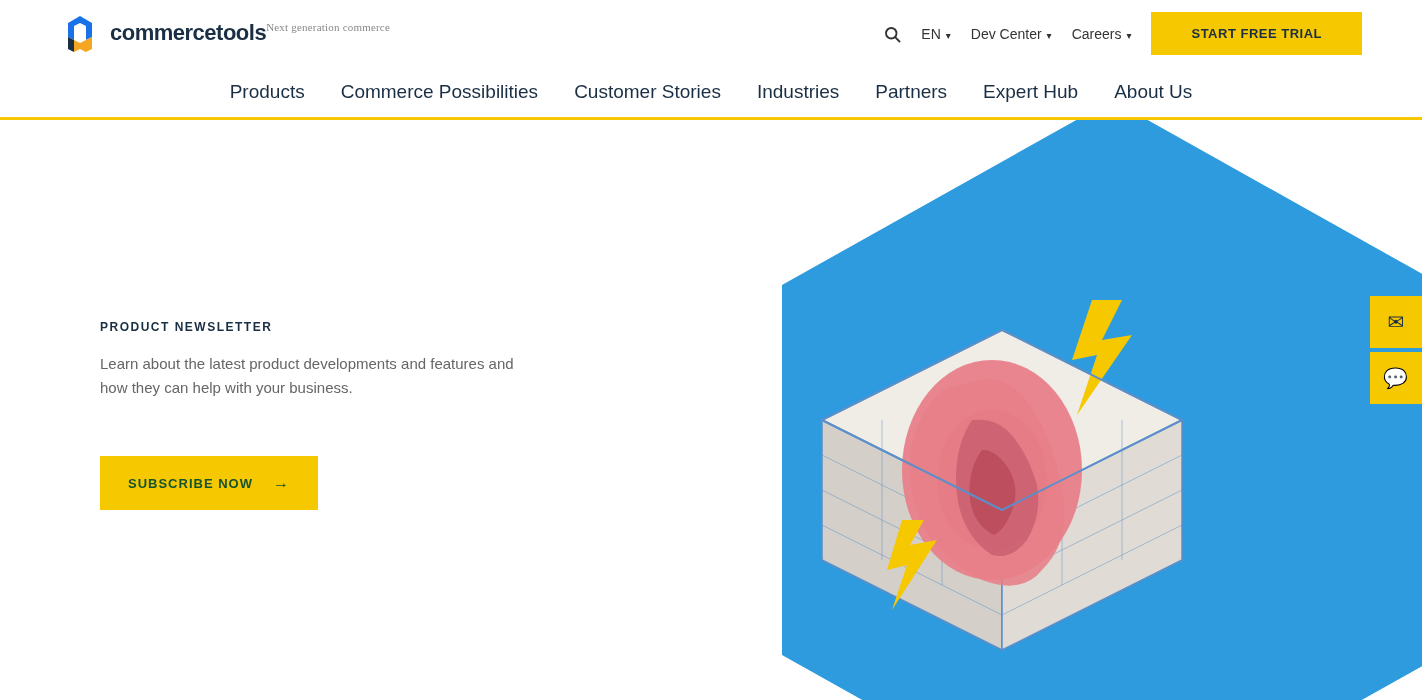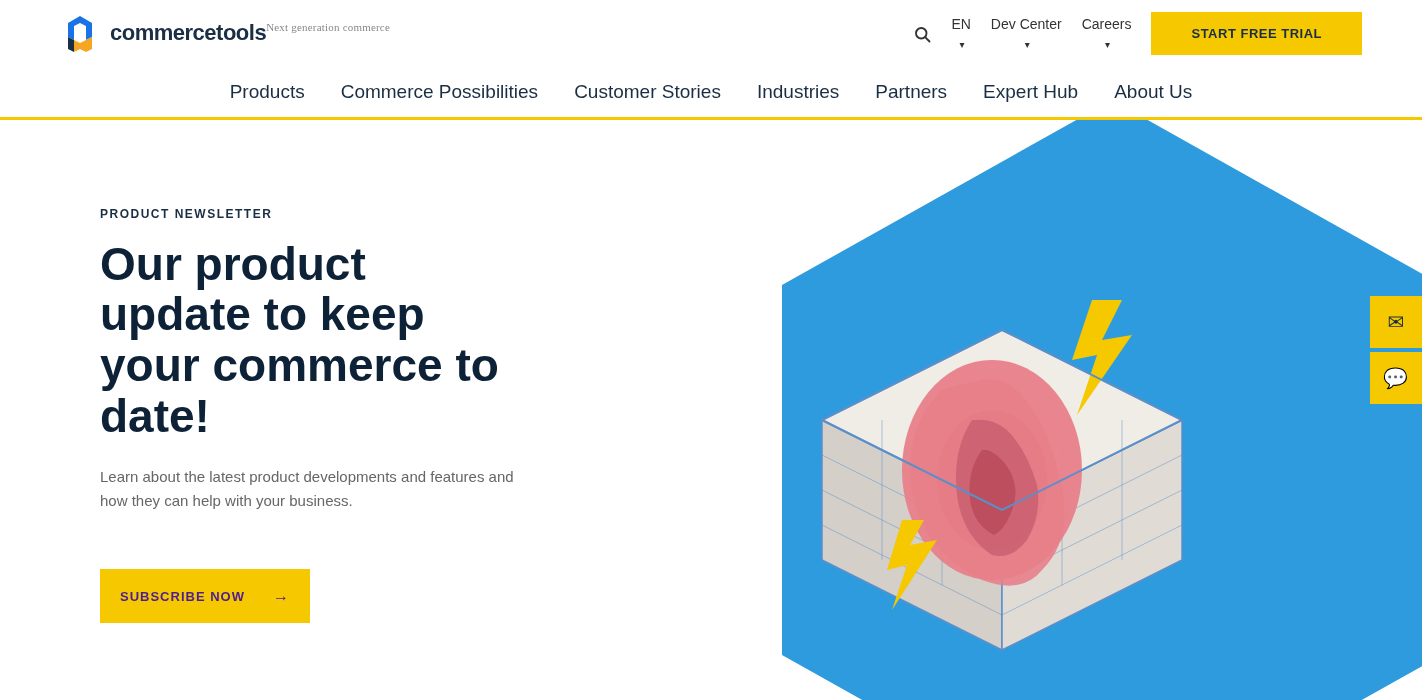--- a/index.html
+++ b/index.html
@@ -63,21 +63,20 @@
     .lang-btn, .devcenter-btn, .careers-btn {
       background: none;
       border: none;
       cursor: pointer;
       font-size: 14px;
       color: #333;
       display: flex;
       align-items: center;
       gap: 3px;
       font-weight: 500;
-      flex-direction: column;
     }
     .start-trial-btn {
       background: #f5c800;
       border: none;
       cursor: pointer;
       padding: 14px 40px;
       font-size: 13px;
       font-weight: 700;
       color: #1a2e44;
       letter-spacing: 0.5px;
@@ -132,28 +131,28 @@
     .hero-description {
       font-size: 15px;
       color: #666;
       line-height: 1.6;
       margin-bottom: 56px;
       max-width: 420px;
     }
     .subscribe-btn {
       display: inline-flex;
       align-items: center;
-      gap: 28px;
+      gap: 20px;
       background: #f5c800;
       border: none;
       cursor: pointer;
-      padding: 18px 20px;
+      padding: 18px 28px;
       font-size: 13px;
       font-weight: 800;
-      color: #4c1d95;
+      color: #14532d;
       letter-spacing: 1px;
       text-transform: uppercase;
     }
     .subscribe-btn .arrow {
       font-size: 16px;
     }
 
     
     .hero-visual {
       position: absolute;
@@ -264,21 +263,20 @@
     <a class="nav-item">Industries</a>
     <a class="nav-item">Partners</a>
     <a class="nav-item">Expert Hub</a>
     <a class="nav-item">About Us</a>
   </nav>
 </div>
 
 <section class="hero">
   <div class="hero-content">
     <p class="product-newsletter-label">PRODUCT NEWSLETTER</p>
-    <h1 class="hero-title">Our product update to keep your commerce to date!</h1>
     <p class="hero-description">Learn about the latest product developments and features and how they can help with your business.</p>
     <button class="subscribe-btn">
       <span>SUBSCRIBE NOW</span>
       <span class="arrow">→</span>
     </button>
   </div>
 
   <div class="hero-visual">
 
     <svg class="hex-bg" viewBox="0 0 780 620" xmlns="http://www.w3.org/2000/svg">

